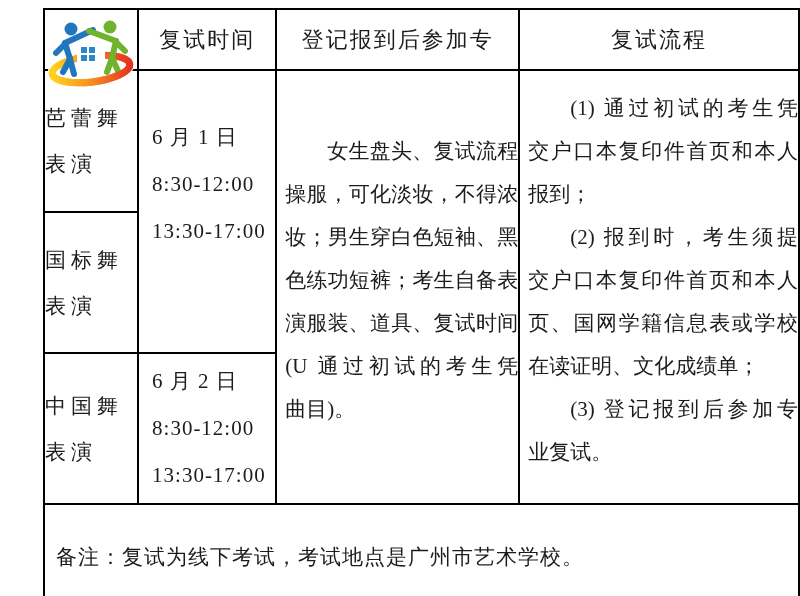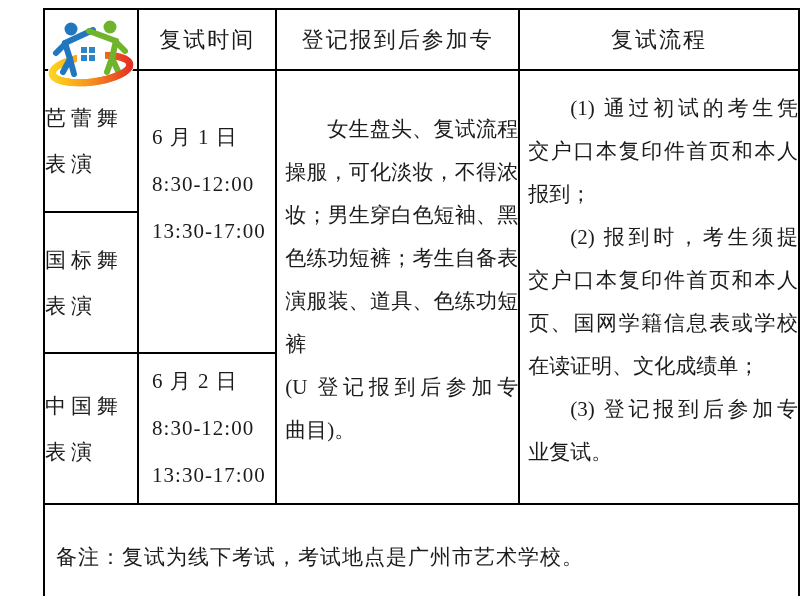--- a/index.html
+++ b/index.html
@@ -92,22 +92,22 @@
       <td class="time time1" rowspan="2">
         <div class="tln">6 月 1 日</div>
         <div class="tln">8:30-12:00</div>
         <div class="tln">13:30-17:00</div>
       </td>
       <td class="blk" rowspan="3">
         <div class="ln j ind">女生盘头、复试流程</div>
         <div class="ln j">操服，可化淡妆，不得浓</div>
         <div class="ln j">妆；男生穿白色短袖、黑</div>
         <div class="ln j">色练功短裤；考生自备表</div>
-        <div class="ln j">演服装、道具、色练功短裤</div>
-        <div class="ln j">(U 登记报到后参加专</div>
+        <div class="ln j">演服装、道具、复试时间</div>
+        <div class="ln j">(U 通过初试的考生凭</div>
         <div class="ln">曲目)。</div>
       </td>
       <td class="blk" rowspan="3">
         <div class="ln j ind">(1) 通过初试的考生凭</div>
         <div class="ln j">交户口本复印件首页和本人</div>
         <div class="ln">报到；</div>
         <div class="ln j ind">(2) 报到时，考生须提</div>
         <div class="ln j">交户口本复印件首页和本人</div>
         <div class="ln j">页、国网学籍信息表或学校</div>
         <div class="ln">在读证明、文化成绩单；</div>

